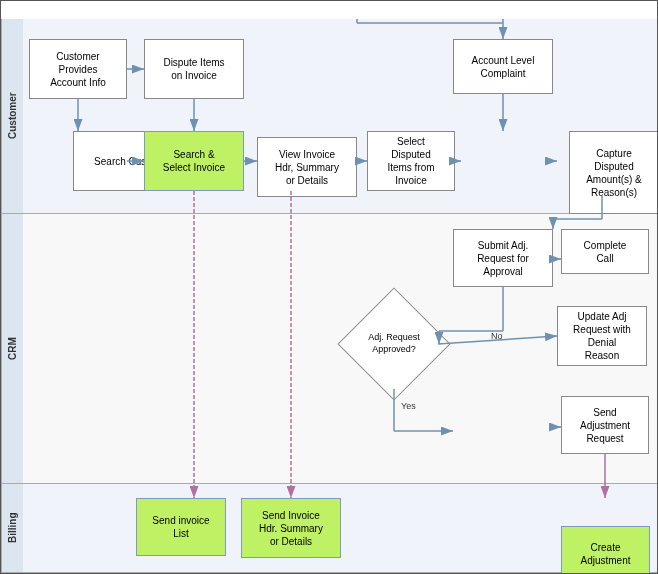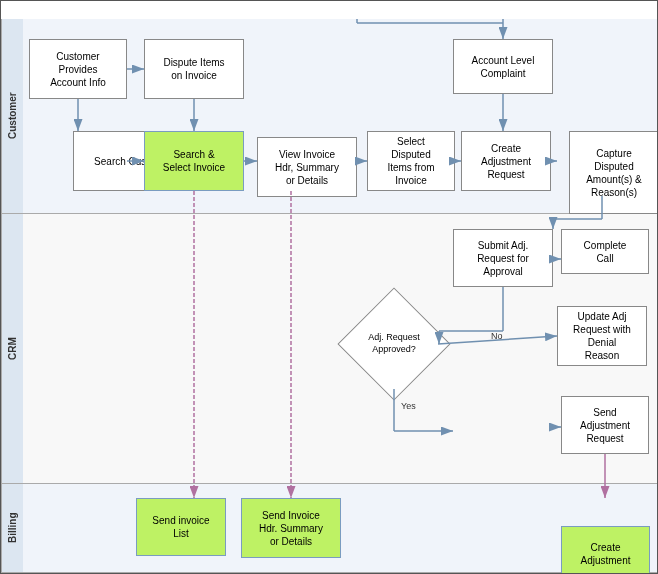--- a/index.html
+++ b/index.html
@@ -173,23 +173,20 @@
   </div>
 
   <div class="box" style="left:256px;top:136px;width:100px;height:60px;">
     <span>View Invoice Hdr, Summary or Details</span>
   </div>
 
   <div class="box" style="left:366px;top:130px;width:88px;height:60px;">
     <span>Select Disputed Items from Invoice</span>
   </div>
 
-  <div class="box" style="left:460px;top:130px;width:90px;height:60px;">
-    <span>Create Adjustment Request</span>
-  </div>
 
   <div class="box" style="left:568px;top:130px;width:90px;height:83px;">
     <span>Capture Disputed Amount(s) &amp; Reason(s)</span>
   </div>
 
   <div class="box" style="left:452px;top:228px;width:100px;height:58px;">
     <span>Submit Adj. Request for Approval</span>
   </div>
 
   <div class="box" style="left:560px;top:228px;width:88px;height:45px;">

